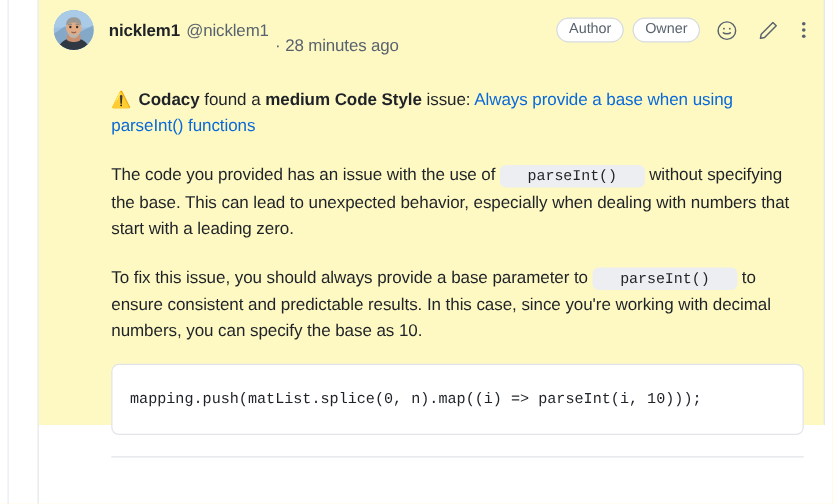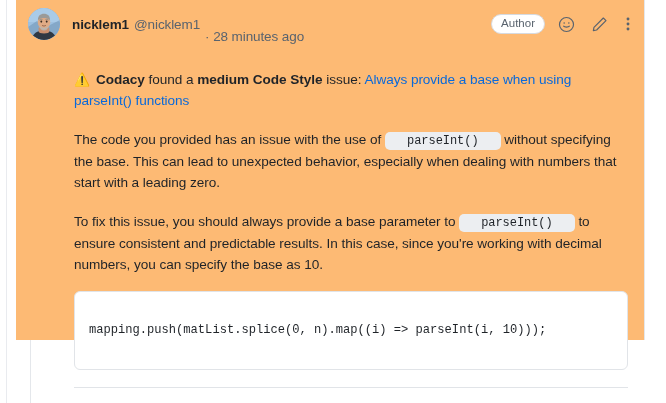--- a/index.html
+++ b/index.html
@@ -29,25 +29,25 @@
     left: 30px;
     top: 0;
     width: 1px;
     height: 403px;
     background: #e4e7eb;
   }
 
   
   .comment-card {
     position: absolute;
-    left: 16px;
+    left: 31px;
     top: 0;
     width: 629px;
     height: 340px;
-    background: #fdba74;
+    background: #fef9c3;
     border-right: 1px solid #e4e7eb;
     box-sizing: border-box;
   }
 
   
   .comment-header {
     position: absolute;
     left: 0;
     top: 0;
     right: 0;
@@ -156,21 +156,21 @@
     border-radius: 5px;
     padding: 2px 22px;
     color: #1f2328;
   }
 
   .code-block {
     margin: 16px 0 0 0;
     border: 1px solid #e1e4e8;
     border-radius: 6px;
     background: #ffffff;
-    padding: 30px 14px;
+    padding: 19px 14px;
     box-sizing: border-box;
     overflow: hidden;
   }
   .code-block pre {
     margin: 0;
     font-family: "Liberation Mono", "DejaVu Sans Mono", monospace;
     font-size: 12.1px;
     line-height: 1.4;
     color: #1f2328;
     white-space: pre;
@@ -226,20 +226,21 @@
       </svg>
     </div>
 
     <span class="author-name">nicklem1</span>
     <span class="author-handle">@nicklem1</span>
     <span class="timestamp"><span>·</span> <span>28 minutes ago</span></span>
 
     <span class="header-spacer"></span>
 
     <span class="badge">Author</span>
+    <span class="badge">Owner</span>
 
     <span class="icon-btn">
       <svg width="17" height="17" viewBox="0 0 16 16" fill="none" stroke="currentColor" stroke-width="1.1" aria-hidden="true">
         <circle cx="8" cy="8" r="6.6"></circle>
         <circle cx="5.8" cy="6.5" r="0.72" fill="currentColor" stroke="none"></circle>
         <circle cx="10.2" cy="6.5" r="0.72" fill="currentColor" stroke="none"></circle>
         <path d="M5.3 9.6 C6.1 10.7 9.9 10.7 10.7 9.6" stroke-linecap="round"></path>
       </svg>
     </span>
 

